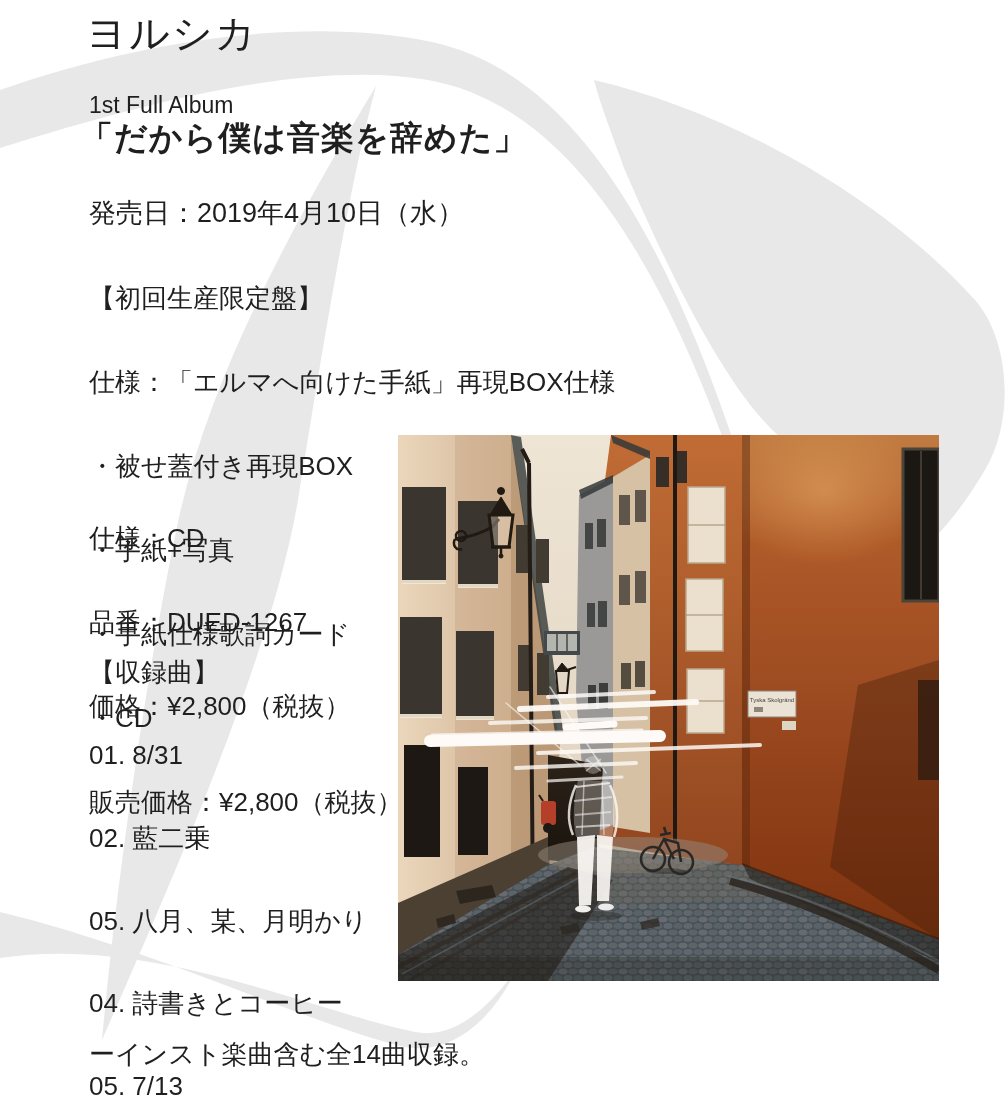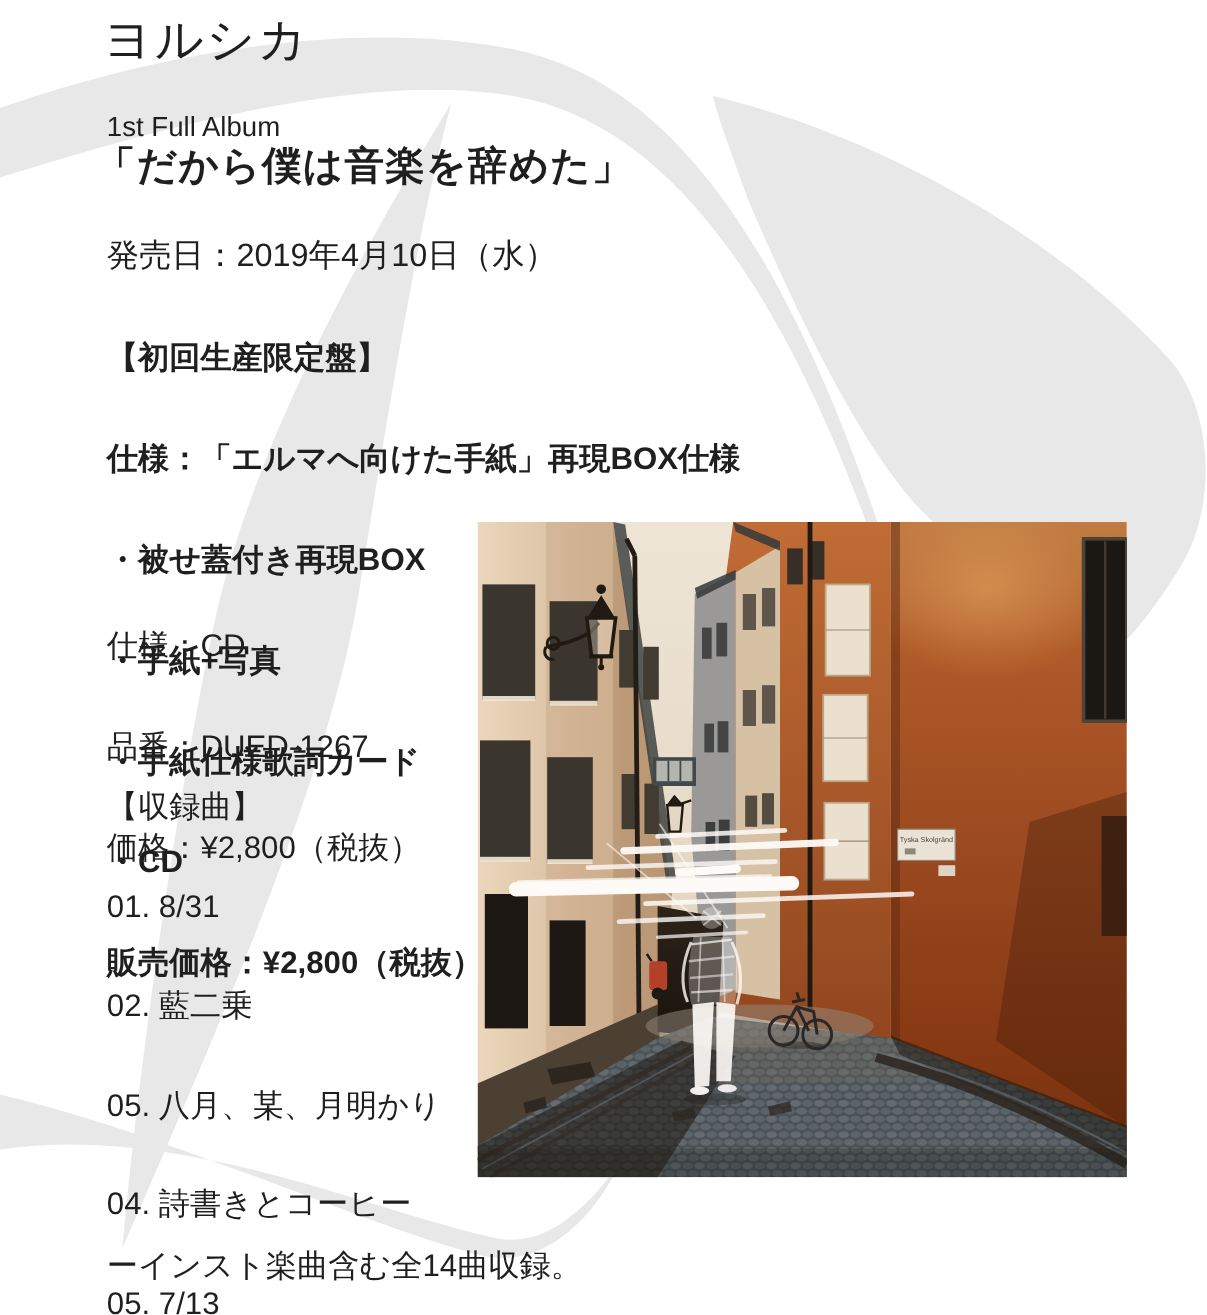--- a/index.html
+++ b/index.html
@@ -11,21 +11,21 @@
   }
   .layer{position:absolute;left:0;top:0;}
   #watermark{z-index:0;}
   #artbox{position:absolute;left:398px;top:435px;width:541px;height:546px;z-index:1;}
   .text-layer{position:absolute;inset:0;z-index:2;}
   .artist{position:absolute;left:86px;top:6px;font-size:40px;font-weight:normal;letter-spacing:2px;}
   .album-type{position:absolute;left:89px;top:92px;font-size:23px;}
   .album-title{position:absolute;left:80px;top:116px;font-size:33px;font-weight:bold;letter-spacing:1px;}
   .release{position:absolute;left:89px;top:182px;font-size:27px;font-weight:500;margin-top:13px;}
   .block{position:absolute;left:89px;font-size:26px;line-height:28px;font-weight:500;white-space:pre;}
-  .b-limited{top:228px;font-weight:bold;}
+  .b-limited{top:228px;}
   .b-regular{top:468px;}
   .b-tracks{top:604px;line-height:27.6px;}
   .b-note{top:1040px;}
 </style>
 </head>
 <body>
 
 <svg id="watermark" class="layer" width="1006" height="1096" viewBox="0 0 1006 1096" aria-hidden="true">
   <g fill="#e8e8e8">
     <path d="M0,90 C160,34 320,18 432,42 C560,70 655,205 737,452 L729,455 C648,228 552,102 428,80 C312,60 152,100 0,148 Z"></path>

